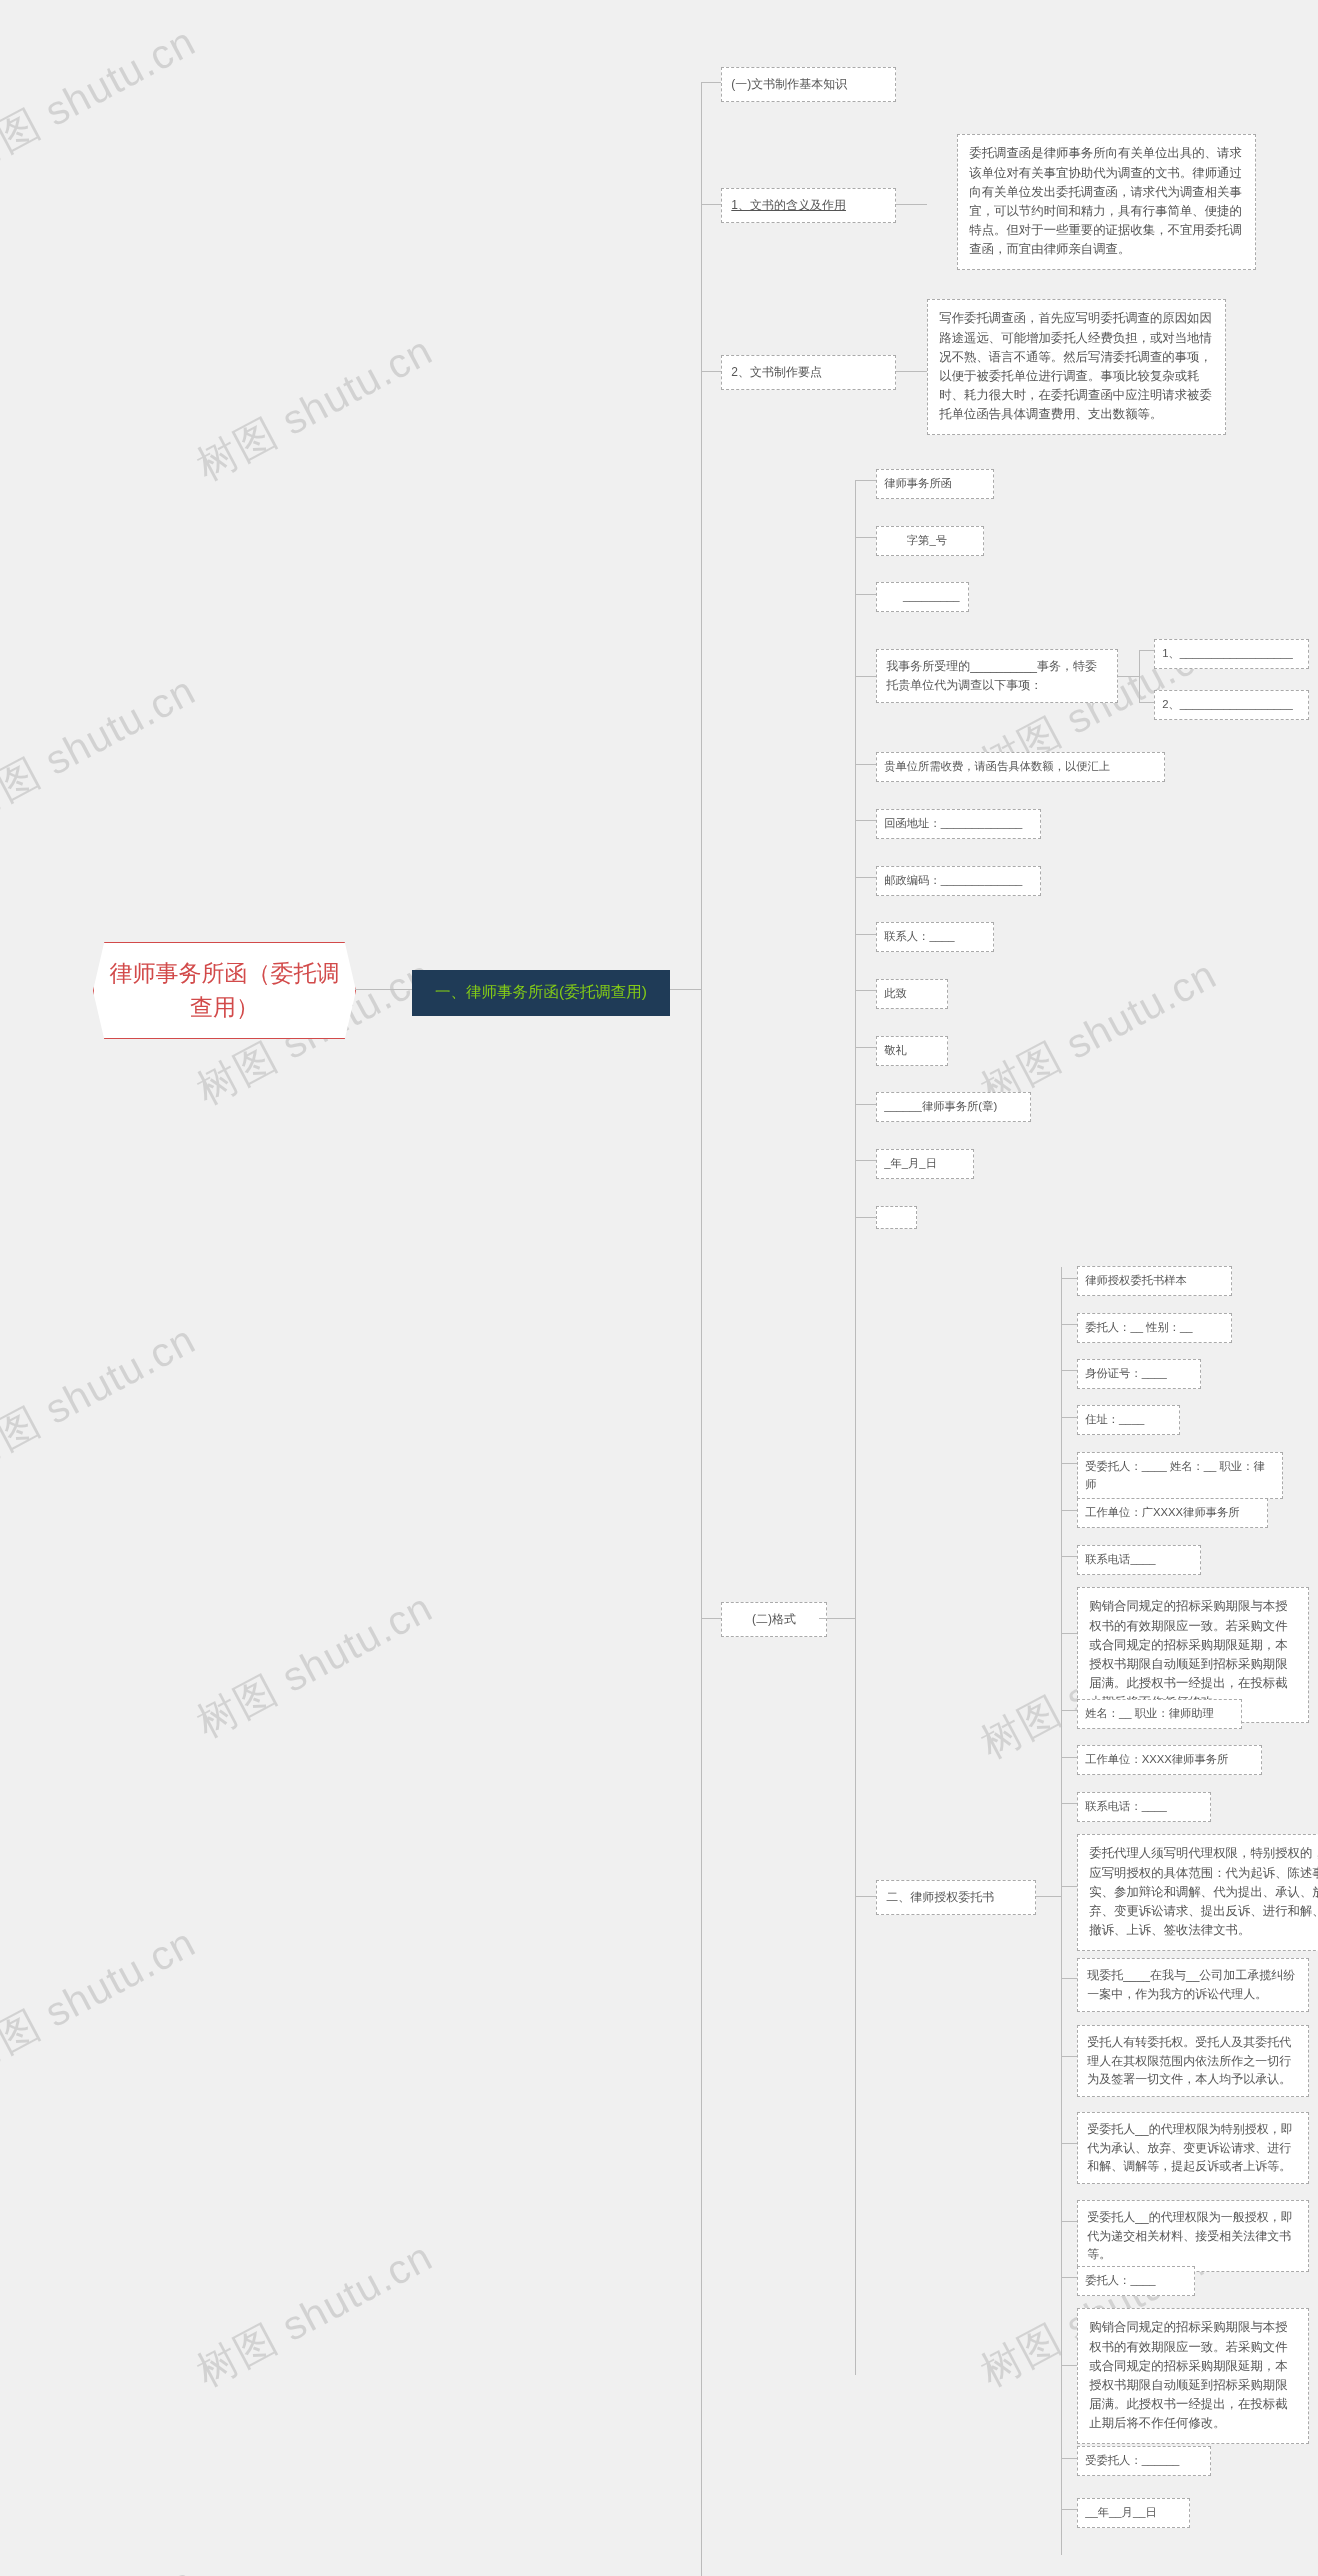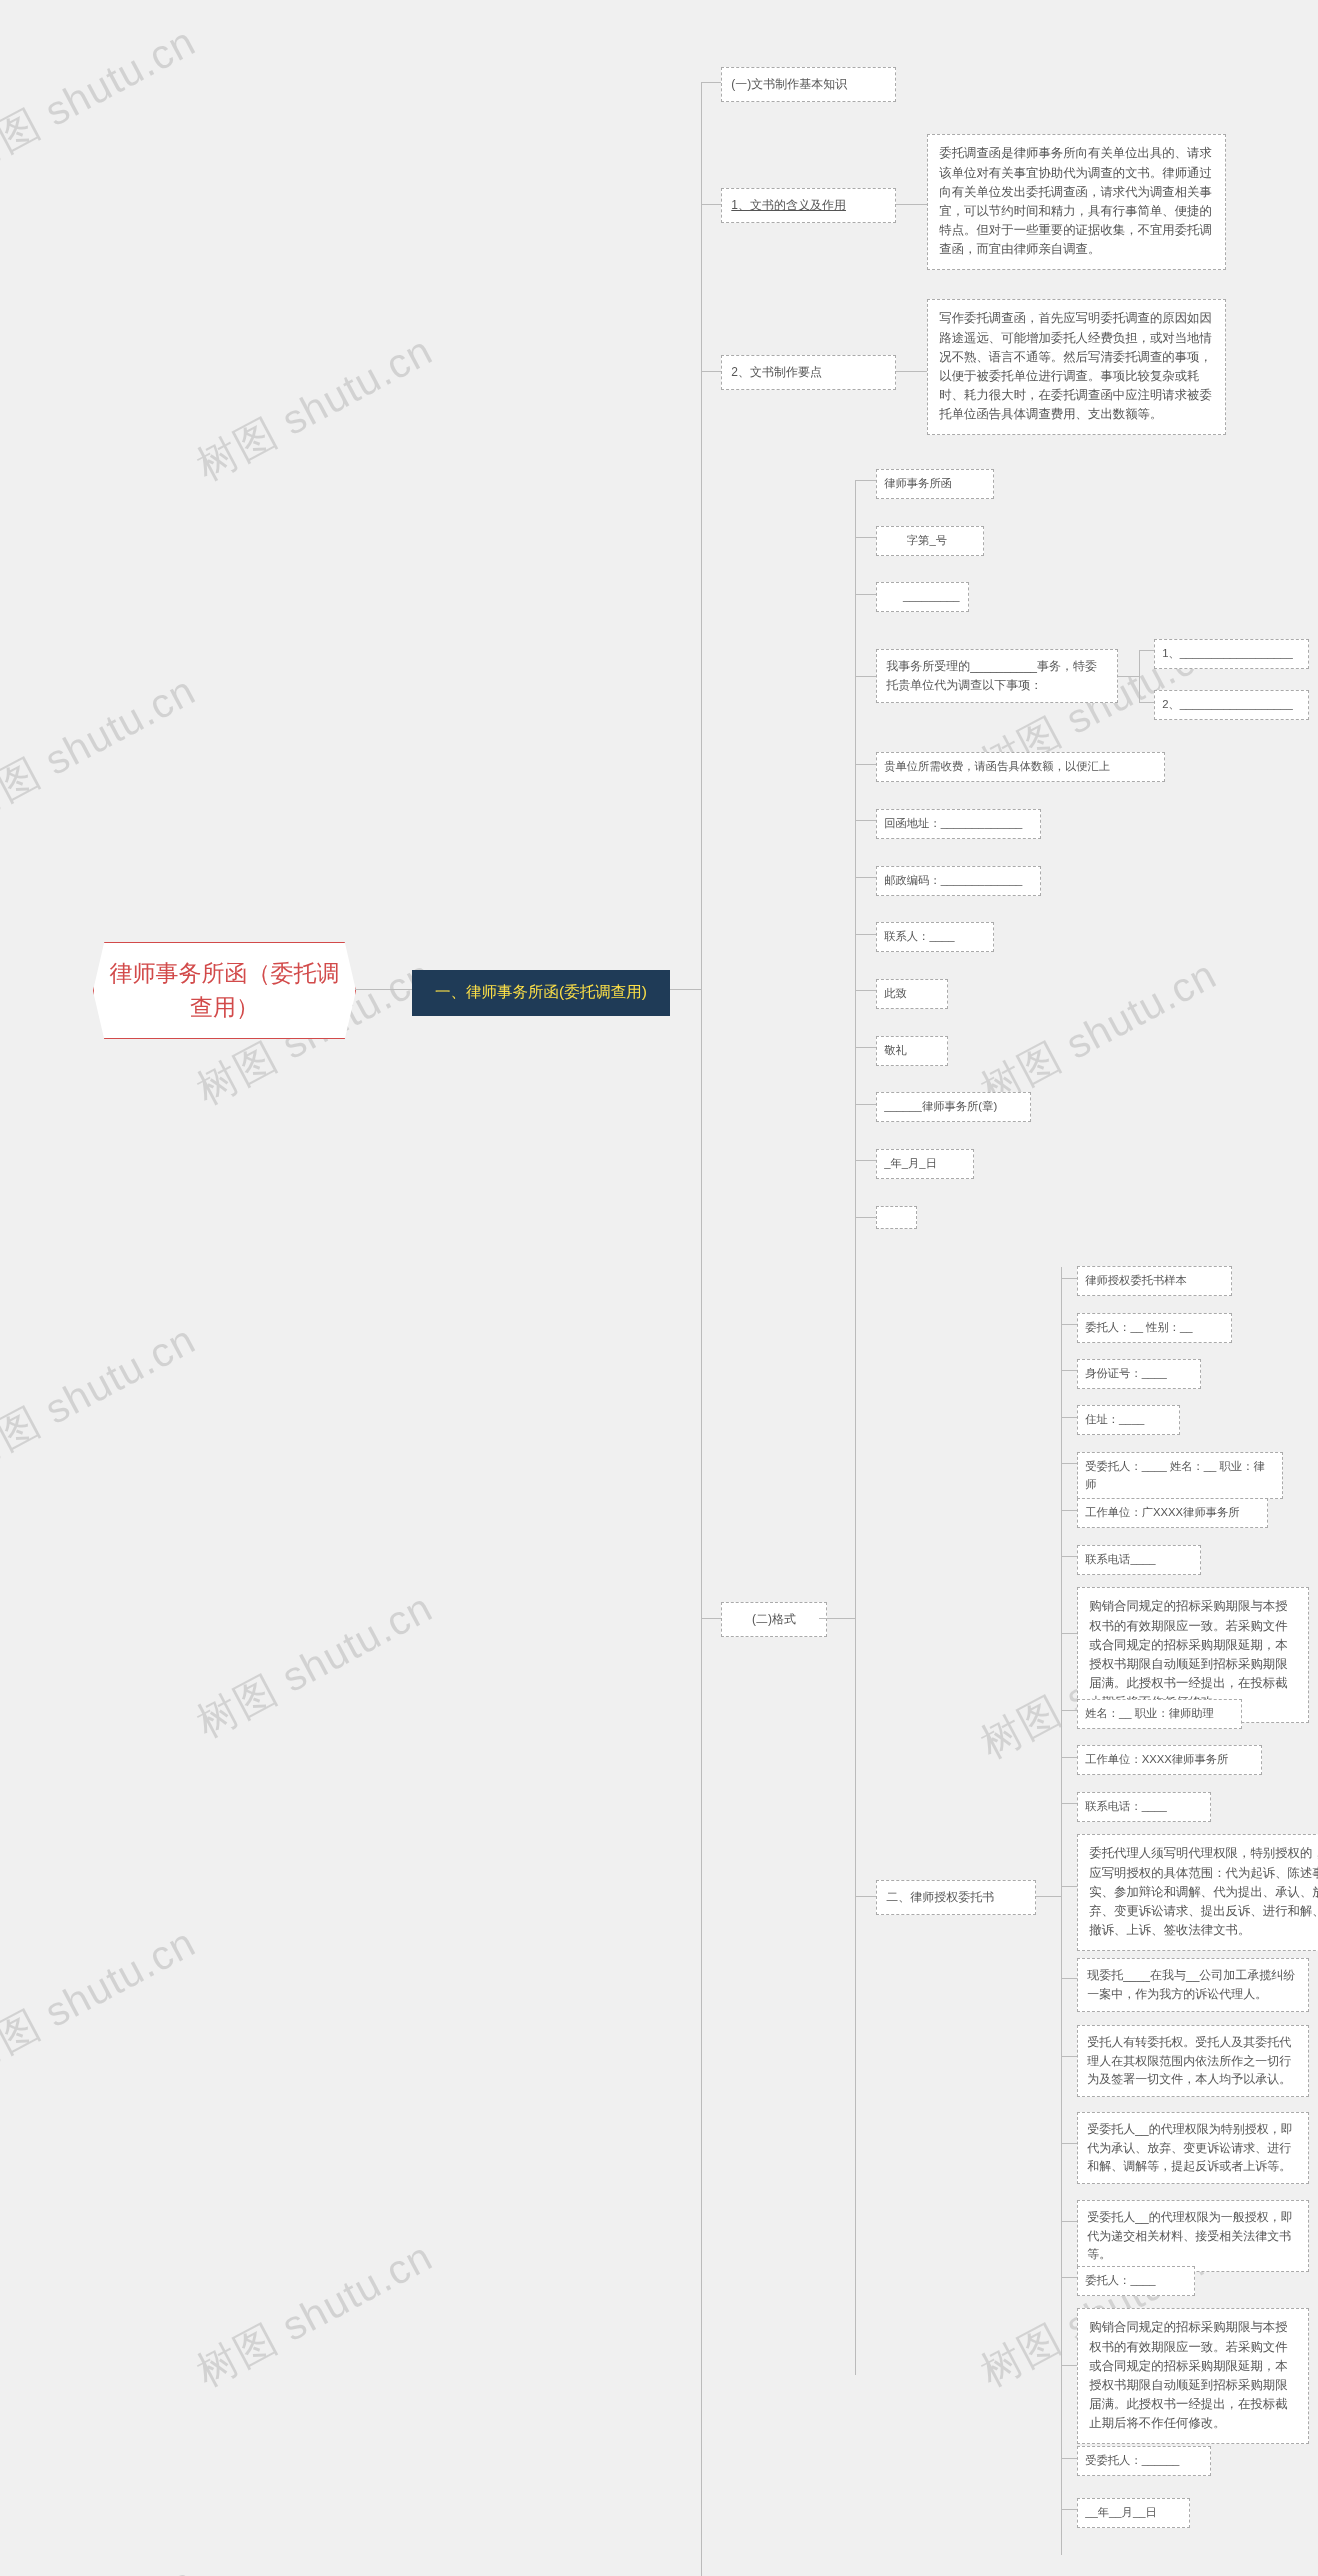--- a/index.html
+++ b/index.html
@@ -40,21 +40,21 @@
     font-size: 23px;
     line-height: 1.45;
     text-align: center;
     padding: 14.4px 10.3px;
     clip-path: polygon(11.3px 0, calc(100% - 11.3px) 0, 100% 50%, calc(100% - 11.3px) 100%, 11.3px 100%, 0 50%);
   }
 
   
   .lvl2 {
     background: #1f3b57;
-    color: #fde047;
+    color: #84cc16;
     font-size: 15.5px;
     padding: 12.4px 15.5px;
     text-align: center;
   }
 
   
   .dash {
     border: 1px dashed #aaaaaa;
     background: #ffffff;
     color: #555555;
@@ -103,21 +103,21 @@
 <div class="hline" style="left:670px; top:989px; width:31px;"></div>
 
 <div class="vline" style="left:701px; top:82px; height:2652px;"></div>
 
 <div class="hline" style="left:701px; top:82px; width:20.6px;"></div>
 <div class="node dash tight" style="left:721px; top:67px; width:175px;">(一)文书制作基本知识</div>
 
 <div class="hline" style="left:701px; top:204px; width:20.6px;"></div>
 <div class="node dash tight" style="left:721px; top:188px; width:175px;text-decoration:underline;">1、文书的含义及作用</div>
 <div class="hline" style="left:896px; top:204px; width:31px;"></div>
-<div class="node dash" style="left:927px; top:134px; width:299px;">委托调查函是律师事务所向有关单位出具的、请求该单位对有关事宜协助代为调查的文书。律师通过向有关单位发出委托调查函，请求代为调查相关事宜，可以节约时间和精力，具有行事简单、便捷的特点。但对于一些重要的证据收集，不宜用委托调查函，而宜由律师亲自调查。</div>
+<div class="node dash" style="left:957px; top:134px; width:299px;">委托调查函是律师事务所向有关单位出具的、请求该单位对有关事宜协助代为调查的文书。律师通过向有关单位发出委托调查函，请求代为调查相关事宜，可以节约时间和精力，具有行事简单、便捷的特点。但对于一些重要的证据收集，不宜用委托调查函，而宜由律师亲自调查。</div>
 
 <div class="hline" style="left:701px; top:371px; width:20.6px;"></div>
 <div class="node dash tight" style="left:721px; top:355px; width:175px;">2、文书制作要点</div>
 <div class="hline" style="left:896px; top:371px; width:31px;"></div>
 <div class="node dash" style="left:927px; top:299px; width:299px;">写作委托调查函，首先应写明委托调查的原因如因路途遥远、可能增加委托人经费负担，或对当地情况不熟、语言不通等。然后写清委托调查的事项，以便于被委托单位进行调查。事项比较复杂或耗时、耗力很大时，在委托调查函中应注明请求被委托单位函告具体调查费用、支出数额等。</div>
 
 <div class="hline" style="left:701px; top:1618px; width:20.6px;"></div>
 <div class="node dash tight" style="left:721px; top:1602px; width:106px;padding-left:30px;">(二)格式</div>
 
 <div class="hline" style="left:819px; top:1618px; width:36px;"></div>

